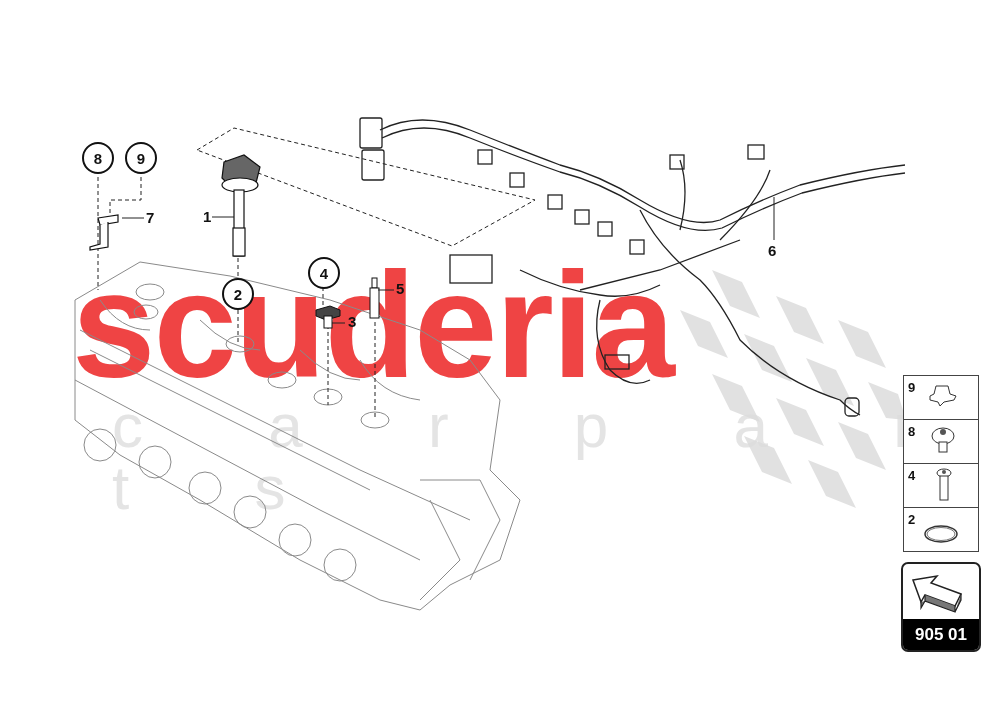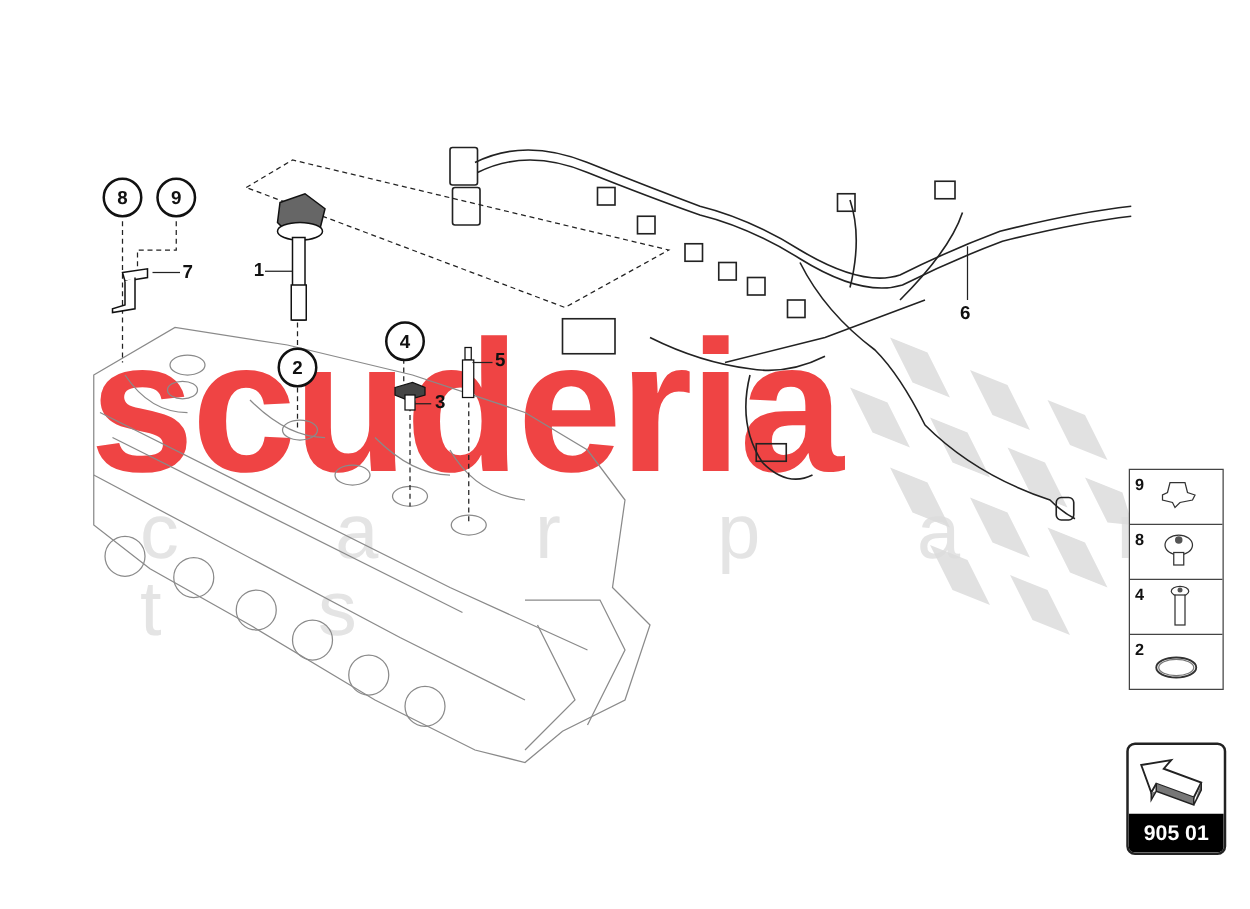--- a/index.html
+++ b/index.html
@@ -7,21 +7,21 @@
   svg{position:absolute;left:0;top:0;}
   .callout{position:absolute;width:32px;height:32px;border:2px solid #111;border-radius:50%;background:#fff;
     display:flex;align-items:center;justify-content:center;font-weight:bold;font-size:15px;color:#111;box-sizing:border-box;}
   .lbl{position:absolute;font-weight:bold;font-size:15px;color:#111;}
   .wm1{position:absolute;left:72px;top:250px;font-size:150px;font-weight:bold;color:#ef4444;letter-spacing:-2px;line-height:1;}
   .wm2{position:absolute;left:80px;top:395px;font-size:62px;color:#e4e4e4;letter-spacing:54px;line-height:1;margin-left:32px;}
   .legend{position:absolute;left:903px;top:375px;width:74px;border:1px solid #444;background:#fff;}
   .legend-row{position:relative;height:43px;border-bottom:1px solid #444;}
   .legend-row:last-child{border-bottom:none;}
   .legend-num{position:absolute;left:4px;top:4px;font-weight:bold;font-size:13px;color:#111;}
-  .badge{position:absolute;left:901px;top:562px;width:76px;height:86px;border:2px solid #222;border-radius:7px;overflow:hidden;background:#fff;margin-top:32px;}
+  .badge{position:absolute;left:901px;top:562px;width:76px;height:86px;border:2px solid #222;border-radius:7px;overflow:hidden;background:#fff;}
   .badge-num{position:absolute;left:0;bottom:0;width:100%;height:31px;background:#000;color:#fff;font-weight:bold;font-size:17px;
     display:flex;align-items:center;justify-content:center;}
 </style>
 </head>
 <body>
 
 <div class="wm1">scuderia</div>
 <div class="wm2">c a r p a r t s</div>
 
 <svg width="1000" height="727">

